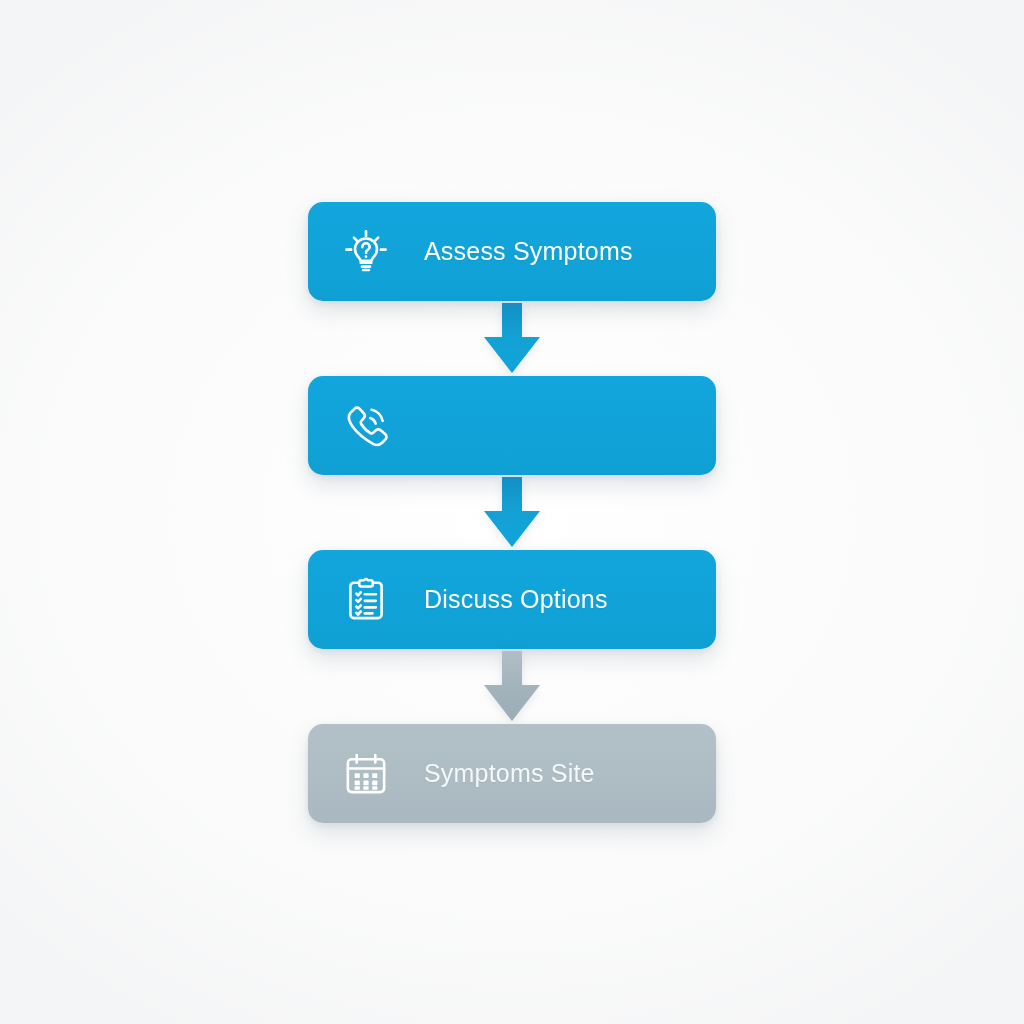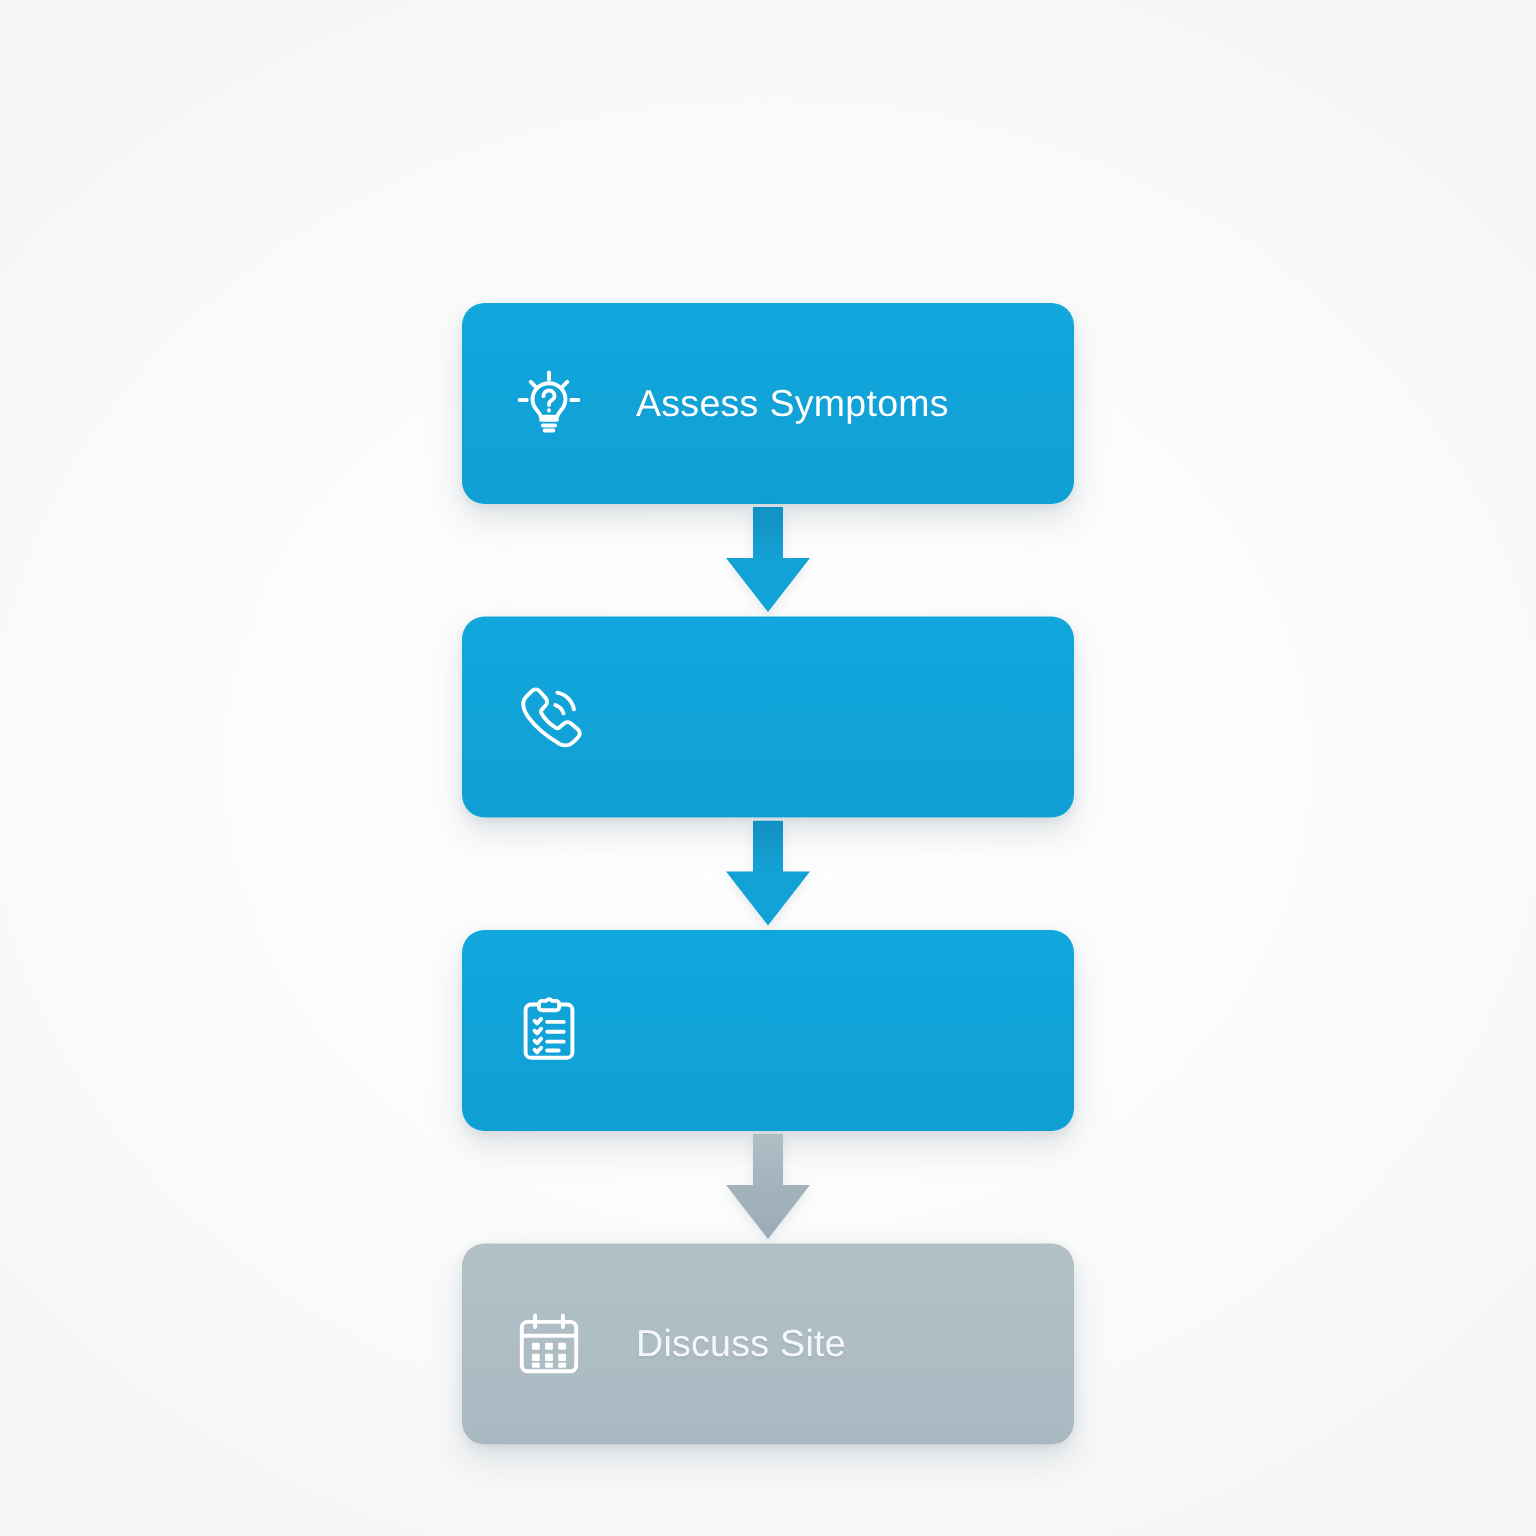--- a/index.html
+++ b/index.html
@@ -26,21 +26,21 @@
   .flow {
     position: absolute;
     left: 308px;
     top: 202px;
     width: 408px;
   }
 
   
   .node {
     position: relative;
-    height: 134px;
+    height: 99px;
     border-radius: 15px;
     display: flex;
     align-items: center;
     box-sizing: border-box;
     padding-left: 28px;
   }
   .node.blue {
     background: linear-gradient(180deg, #11a6dc 0%, #11a3d8 55%, #0f9fd3 100%);
     box-shadow: 0 10px 22px rgba(70, 95, 115, 0.17),
                 0 2px 6px rgba(70, 95, 115, 0.10);
@@ -162,20 +162,21 @@
         <path d="M20.6 24.4l2 2 3.2-3.6"></path>
         <path d="M20.6 32.2l2 2 3.2-3.6"></path>
         <path d="M20.6 40l2 2 3.2-3.6"></path>
         <path d="M20.6 47.2l2 2 3.2-3.6"></path>
         <path d="M30.6 25.2h13"></path>
         <path d="M30.6 33h13"></path>
         <path d="M30.6 40.8h13"></path>
         <path d="M30.6 47.8h9"></path>
       </svg>
     </span>
+    <span class="node-label">Discuss Options</span>
   </div>
 
   <div class="connector">
     <svg viewBox="0 0 80 72">
       <defs>
         <linearGradient id="arrowGray3" x1="0" y1="0" x2="0" y2="1">
           <stop offset="0" stop-color="#b0bec6"></stop>
           <stop offset="0.5" stop-color="#a3b3bc"></stop>
           <stop offset="1" stop-color="#9dadb7"></stop>
         </linearGradient>
@@ -197,16 +198,16 @@
           <rect x="39.3" y="31" width="6.2" height="5.6" rx="1"></rect>
           <rect x="18.5" y="39.8" width="6.2" height="5.6" rx="1"></rect>
           <rect x="28.9" y="39.8" width="6.2" height="5.6" rx="1"></rect>
           <rect x="39.3" y="39.8" width="6.2" height="5.6" rx="1"></rect>
           <rect x="18.5" y="46.6" width="6.2" height="4.2" rx="1"></rect>
           <rect x="28.9" y="46.6" width="6.2" height="4.2" rx="1"></rect>
           <rect x="39.3" y="46.6" width="6.2" height="4.2" rx="1"></rect>
         </g>
       </svg>
     </span>
-    <span class="node-label">Discuss Site</span>
+    <span class="node-label">Symptoms Site</span>
   </div>
 
 </div>
 
 </body></html>

